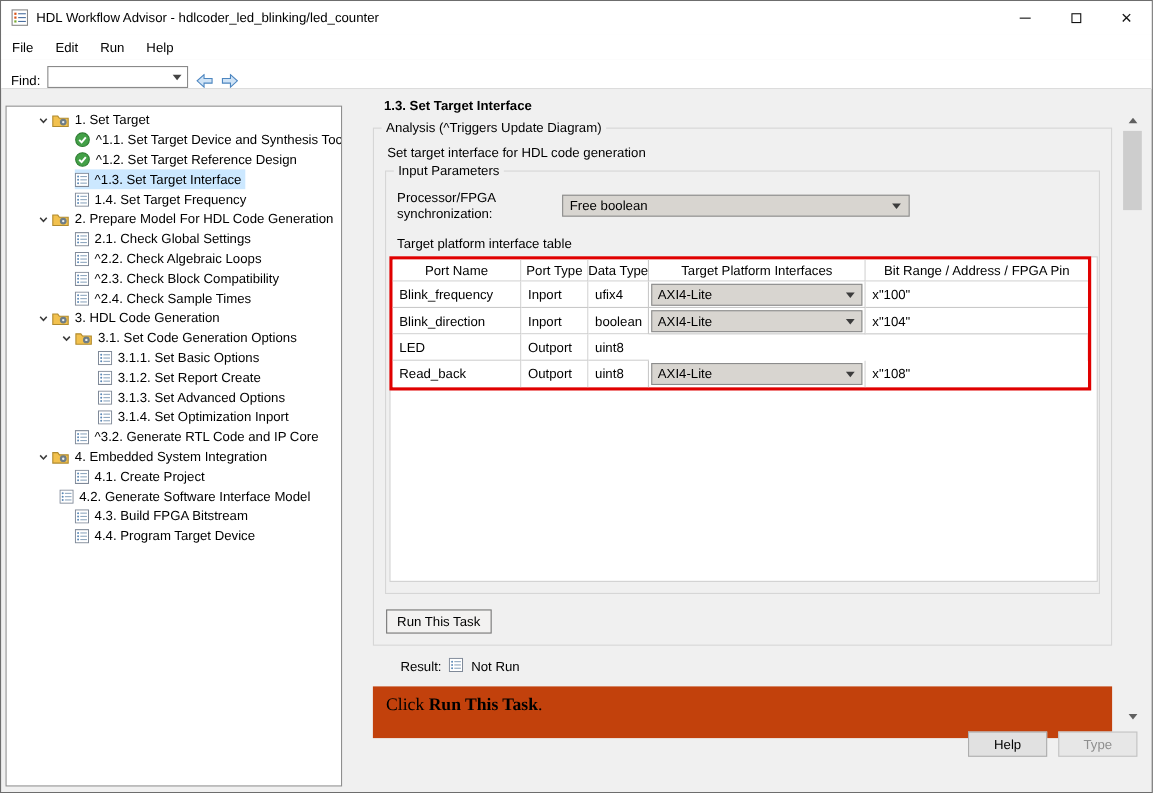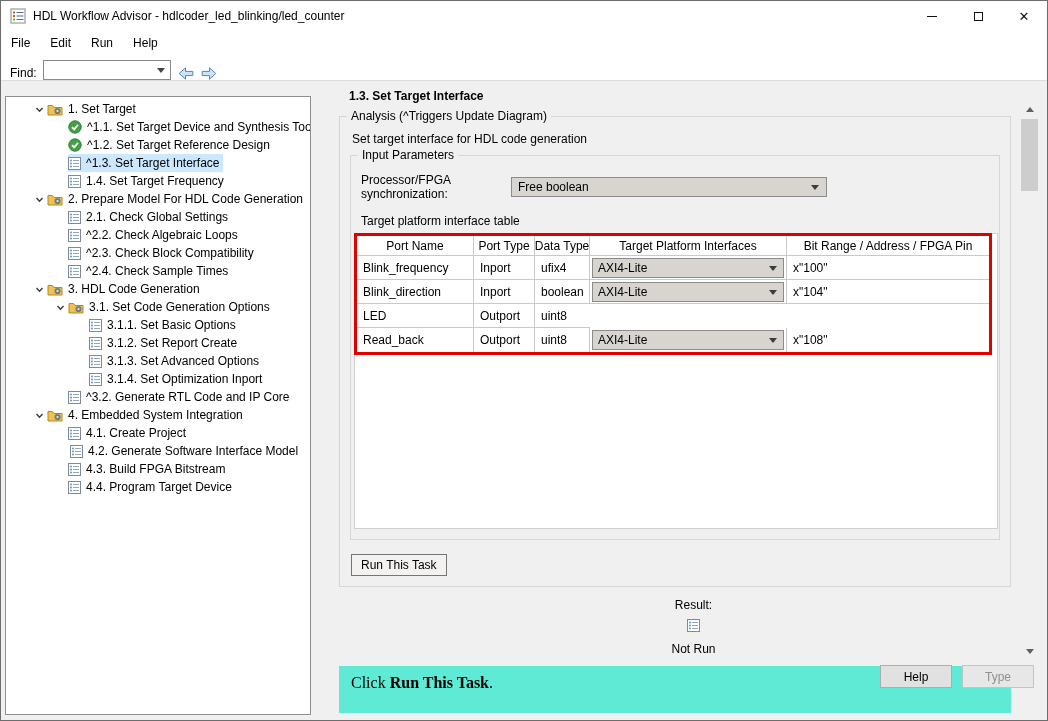--- a/index.html
+++ b/index.html
@@ -54,22 +54,22 @@
   .red-wrap { border: 3px solid #e00000; width: 638px; margin: -1px 0 0 -1px; background: #fff; }
   .trow { display: grid; grid-template-columns: 117px 61px 55px 197px 202px; }
   .tcell { border-right: 1px solid #c9c9c9; border-bottom: 1px solid #c9c9c9; display: flex; align-items: center; padding-left: 6px; height: 24px; background: #fff; overflow: hidden; white-space: nowrap; }
   .trow .tcell:last-child { border-right: none; }
   .thead .tcell { height: 20px; justify-content: center; padding-left: 0; }
   .tbody .trow:last-child .tcell { border-bottom: none; }
   .combo-cell { padding: 0 2px; }
   .cell-combo { flex: 1; height: 20px; background: #d8d5d0; border: 1px solid #8c8c8c; display: flex; align-items: center; padding: 0 18px 0 5px; position: relative; font-size: 12px; overflow: hidden; white-space: nowrap; }
   .cell-combo::after { content: ''; position: absolute; right: 6px; top: 7px; border: 4px solid transparent; border-top: 5px solid #3c3c3c; }
   .run-btn { margin: 14px 0 0 1px; height: 22px; padding: 0 9px; font-size: 12px; font-family: inherit; background: #f3f2f1; border: 1px solid #757575; color: #000; }
-  .result-row { display: flex; align-items: center; margin: 11px 0 0 32px; gap: 7px; flex-direction: column; }
-  .report-box { margin: 10px 12px 0 7px; background: #5eead4; height: 47px; padding: 8px 12px; font-family: "Liberation Serif", serif; font-size: 16px; }
+  .result-row { display: flex; align-items: center; margin: 11px 0 0 32px; gap: 7px; }
+  .report-box { margin: 10px 12px 0 7px; background: #c2410c; height: 47px; padding: 8px 12px; font-family: "Liberation Serif", serif; font-size: 16px; }
 
   
   .scrollbar { position: absolute; right: 9px; top: 100px; width: 17px; height: 559px; background: #f0f0f0; }
   .sb-up, .sb-down { position: absolute; left: 0; width: 17px; height: 17px; display: flex; align-items: center; justify-content: center; }
   .sb-up { top: 0; }
   .sb-down { bottom: 0; }
   .sb-up::after { content: ''; border: 4px solid transparent; border-bottom: 5px solid #606060; margin-top: -4px; }
   .sb-down::after { content: ''; border: 4px solid transparent; border-top: 5px solid #606060; margin-top: 4px; }
   .sb-thumb { position: absolute; top: 18px; left: 0; width: 17px; height: 72px; background: #cdcdcd; }
 
@@ -440,21 +440,21 @@
               <circle cx="3" cy="6.5" r="0.9" fill="#5a87b5"></circle>
               <circle cx="3" cy="9.5" r="0.9" fill="#5a87b5"></circle>
               <rect x="5" y="3" width="6" height="1" fill="#8fa8c0"></rect>
               <rect x="5" y="6" width="6" height="1" fill="#8fa8c0"></rect>
               <rect x="5" y="9" width="6" height="1" fill="#8fa8c0"></rect>
             </svg>
           </span>
           <span class="tree-label">4.1. Create Project</span>
         </span>
       </div>
-      <div class="tree-row" style="padding-left: 48px;">
+      <div class="tree-row" style="padding-left: 32px;">
         <span class="expander"></span>
         <span class="row-core">
           <span class="tree-icon">
             <svg width="13" height="13" viewBox="0 0 13 13">
               <rect x="0.5" y="0.5" width="12" height="12" fill="#fff" stroke="#7f8998"></rect>
               <circle cx="3" cy="3.5" r="0.9" fill="#5a87b5"></circle>
               <circle cx="3" cy="6.5" r="0.9" fill="#5a87b5"></circle>
               <circle cx="3" cy="9.5" r="0.9" fill="#5a87b5"></circle>
               <rect x="5" y="3" width="6" height="1" fill="#8fa8c0"></rect>
               <rect x="5" y="6" width="6" height="1" fill="#8fa8c0"></rect>

